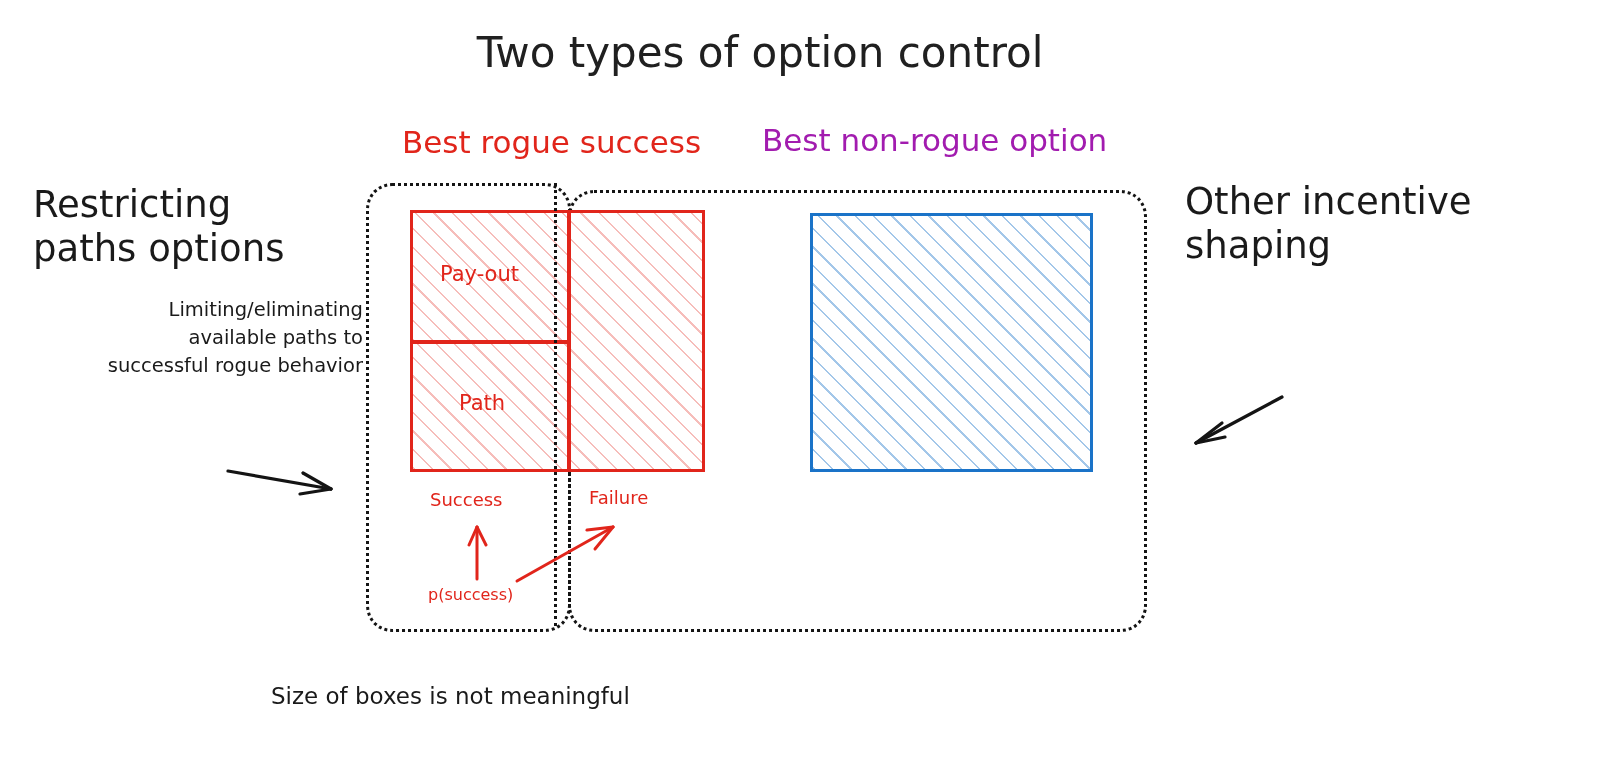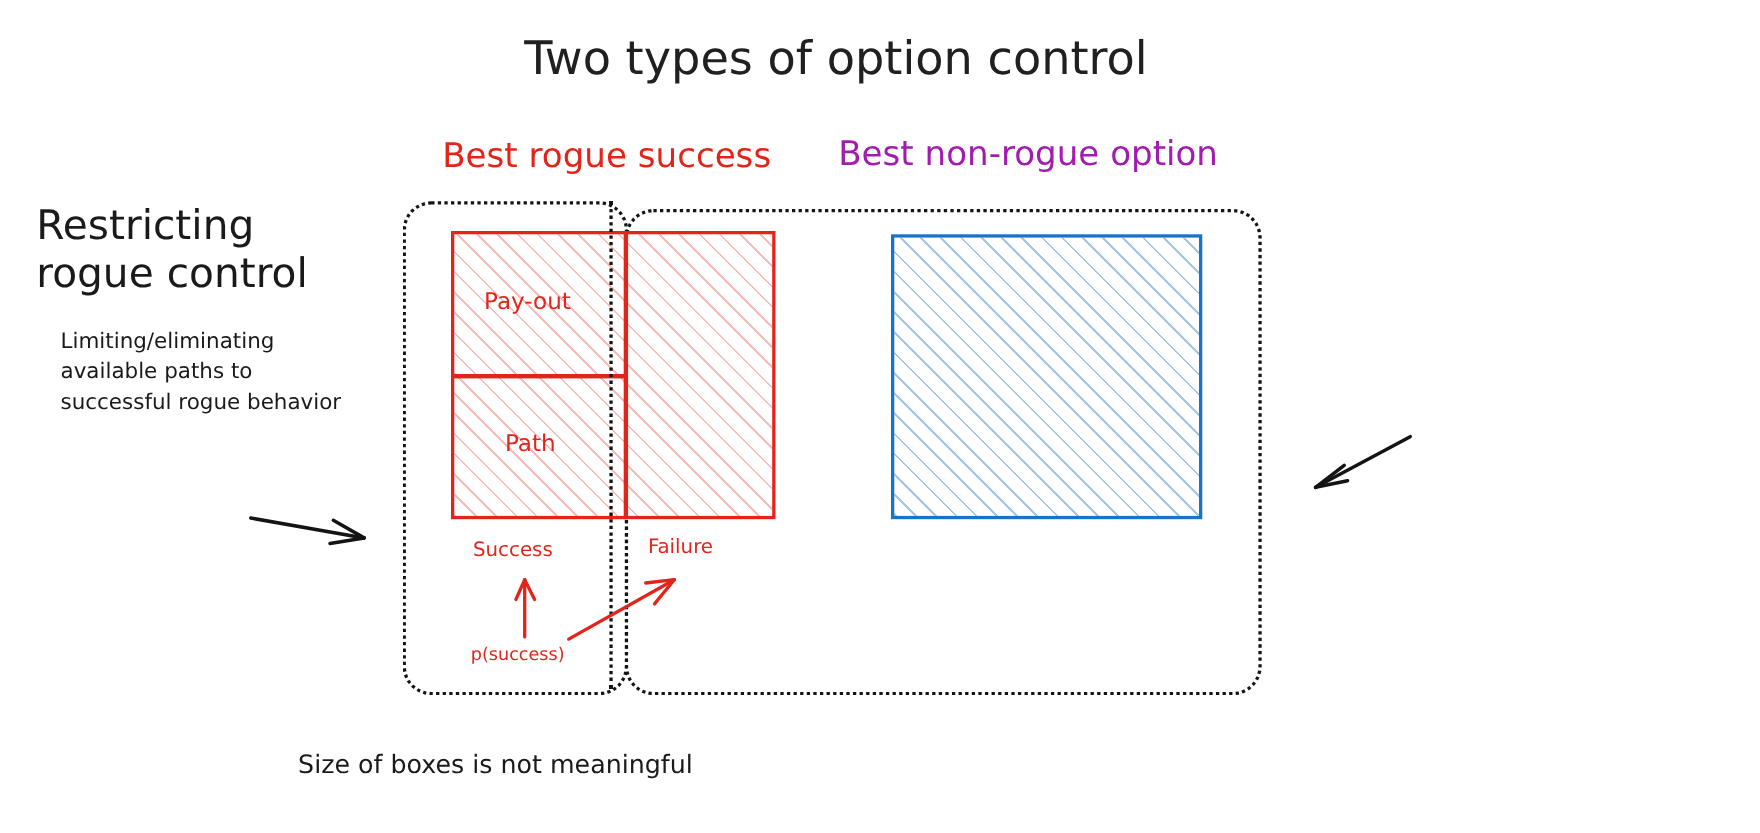--- a/index.html
+++ b/index.html
@@ -73,20 +73,21 @@
   }
 
   .side-left {
     left: 33px;
     top: 183px;
     width: 330px;
   }
   .side-left .side-body {
     margin-top: 26px;
     margin-left: 22px;
+    text-align: right;
   }
 
   .side-right {
     left: 1185px;
     top: 180px;
     width: 380px;
   }
   .side-right .side-body {
     margin-top: 20px;
     margin-left: 0px;
@@ -224,27 +225,29 @@
 <div class="diagram-root">
 
   <div class="title">Two types of option control</div>
 
   <div class="col-heading rogue">Best rogue success</div>
 
   <div class="col-heading nonrogue">Best non-rogue option</div>
 
   <div class="side-block side-left">
     <div class="side-title">Restricting
-rogue control</div>
+paths options</div>
     <div class="side-body">Limiting/eliminating
 available paths to
 successful rogue behavior</div>
   </div>
 
   <div class="side-block side-right">
+    <div class="side-title">Other incentive
+shaping</div>
   </div>
 
   <div class="dotted-box dotted-left"></div>
 
   <div class="dotted-box dotted-right"></div>
 
   <div class="hatch-box red-box"></div>
 
   <div class="red-vdivider"></div>
 

